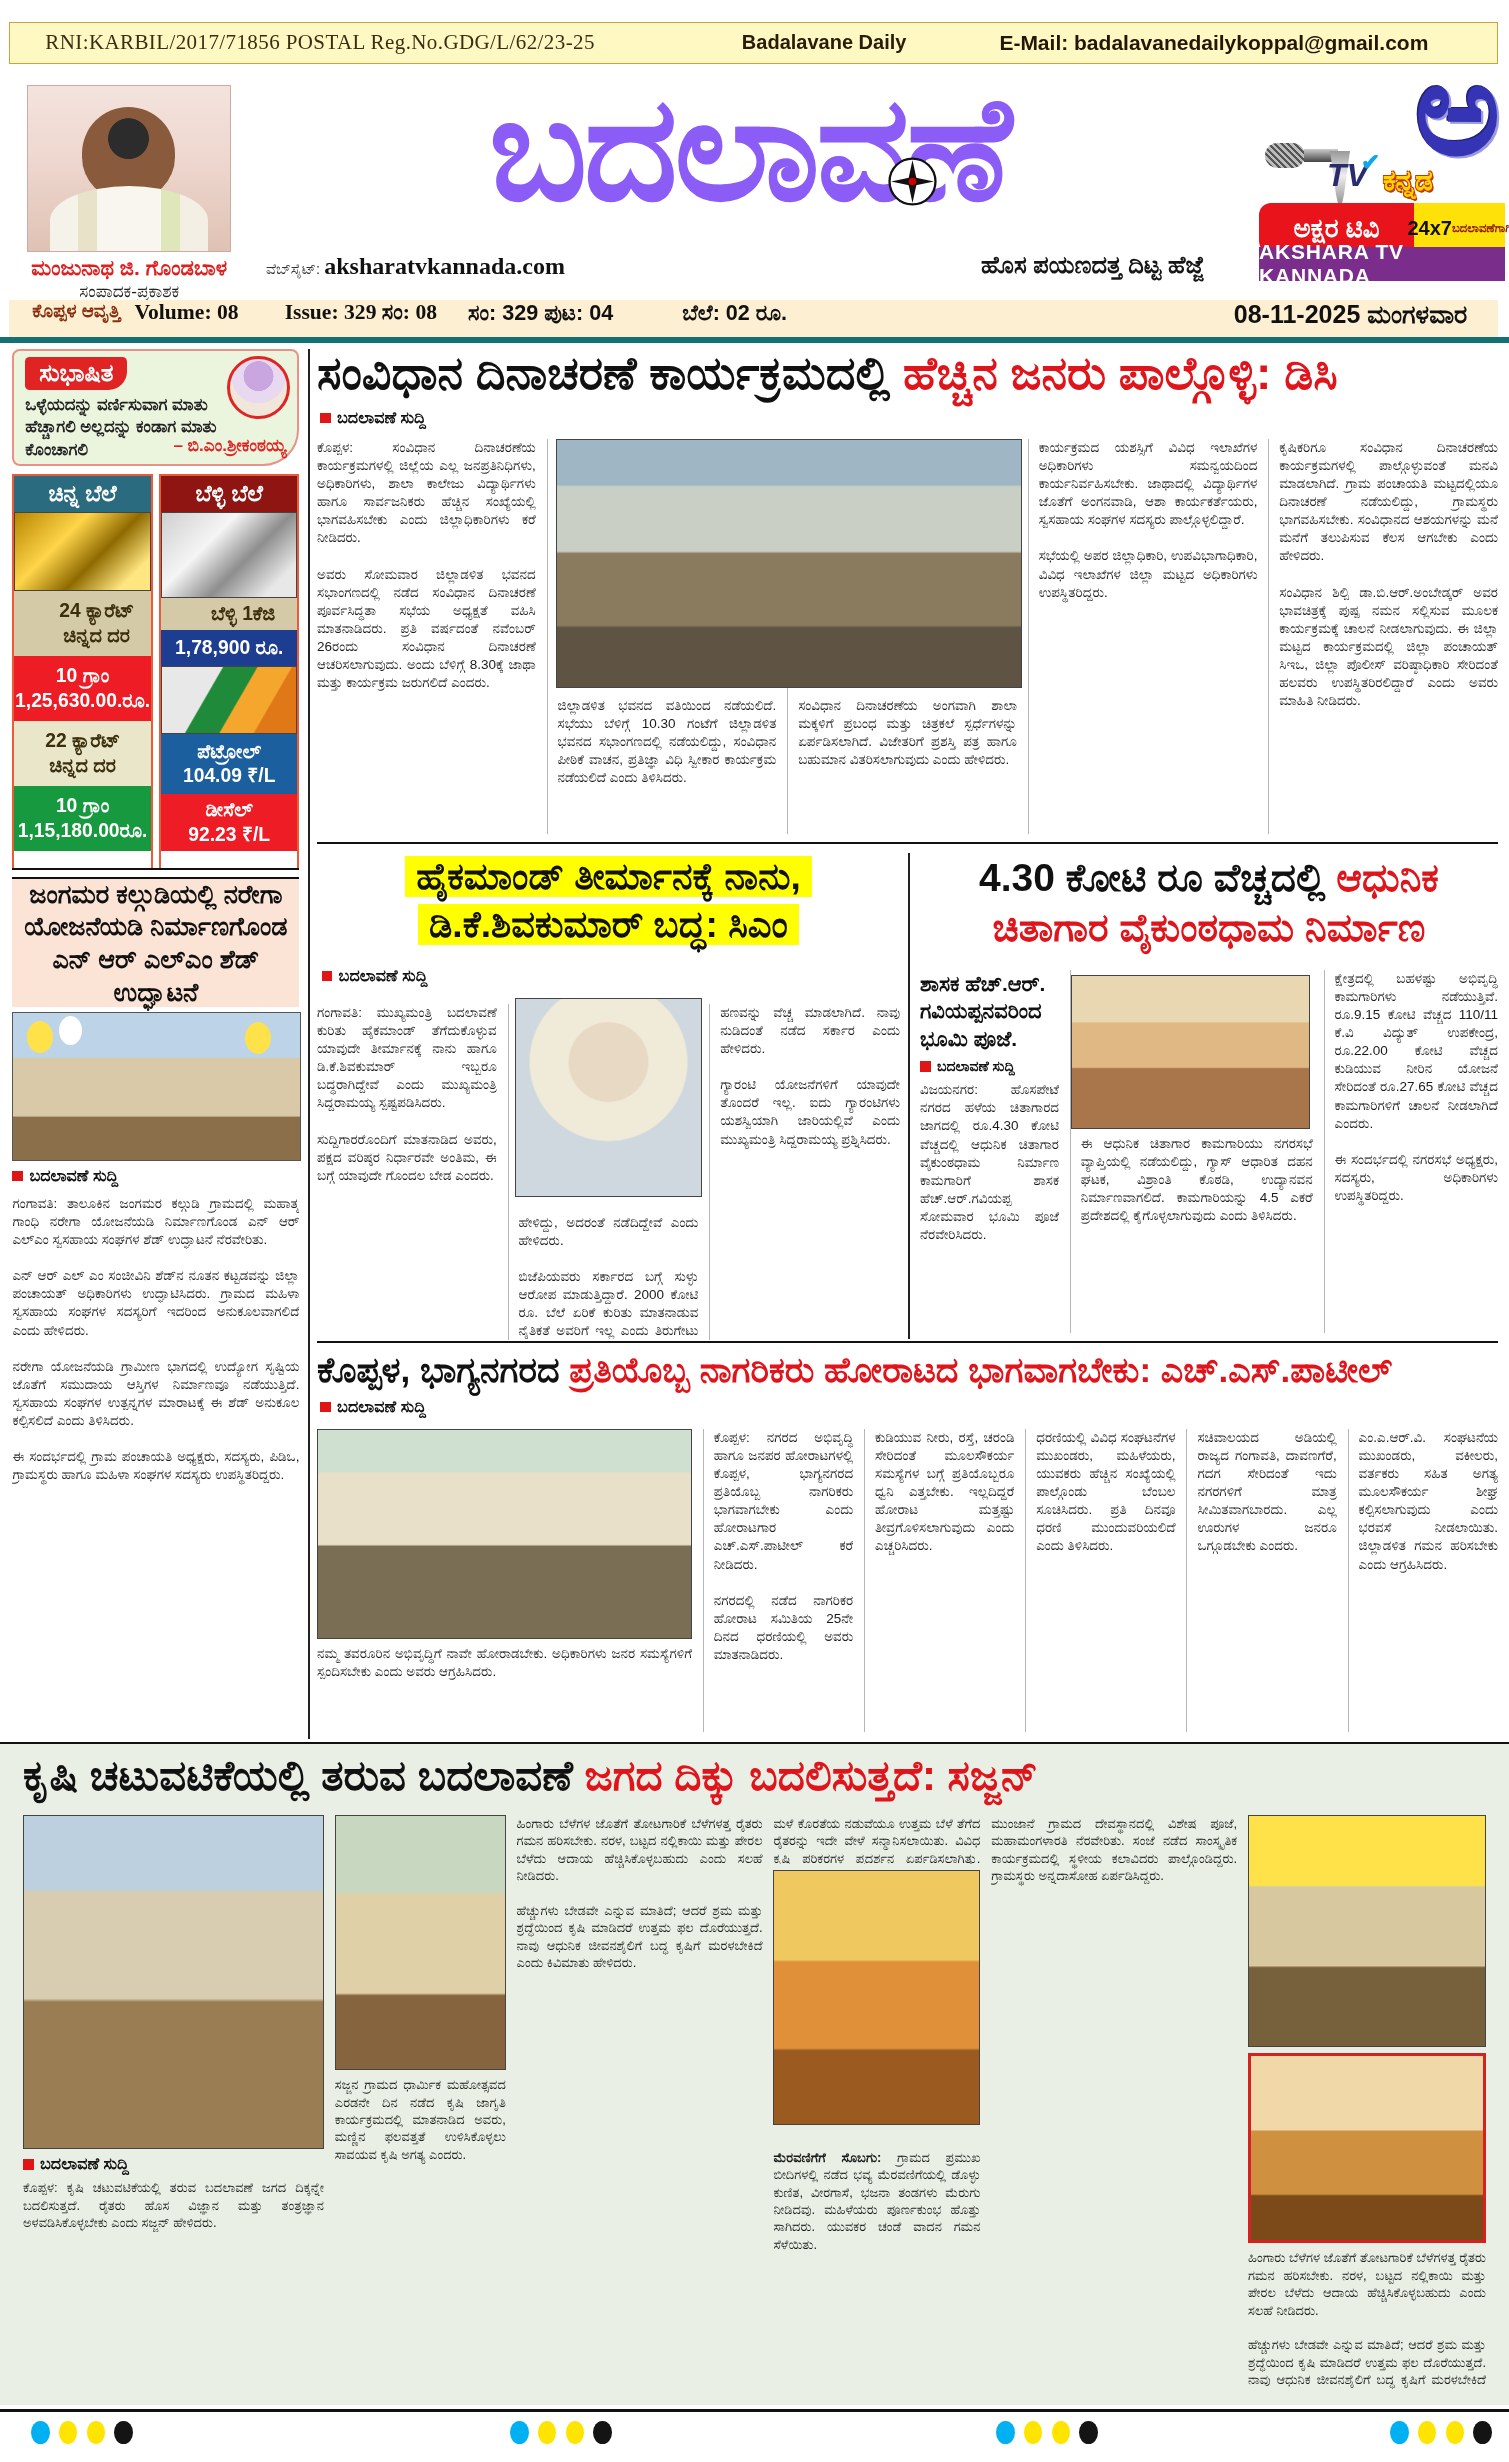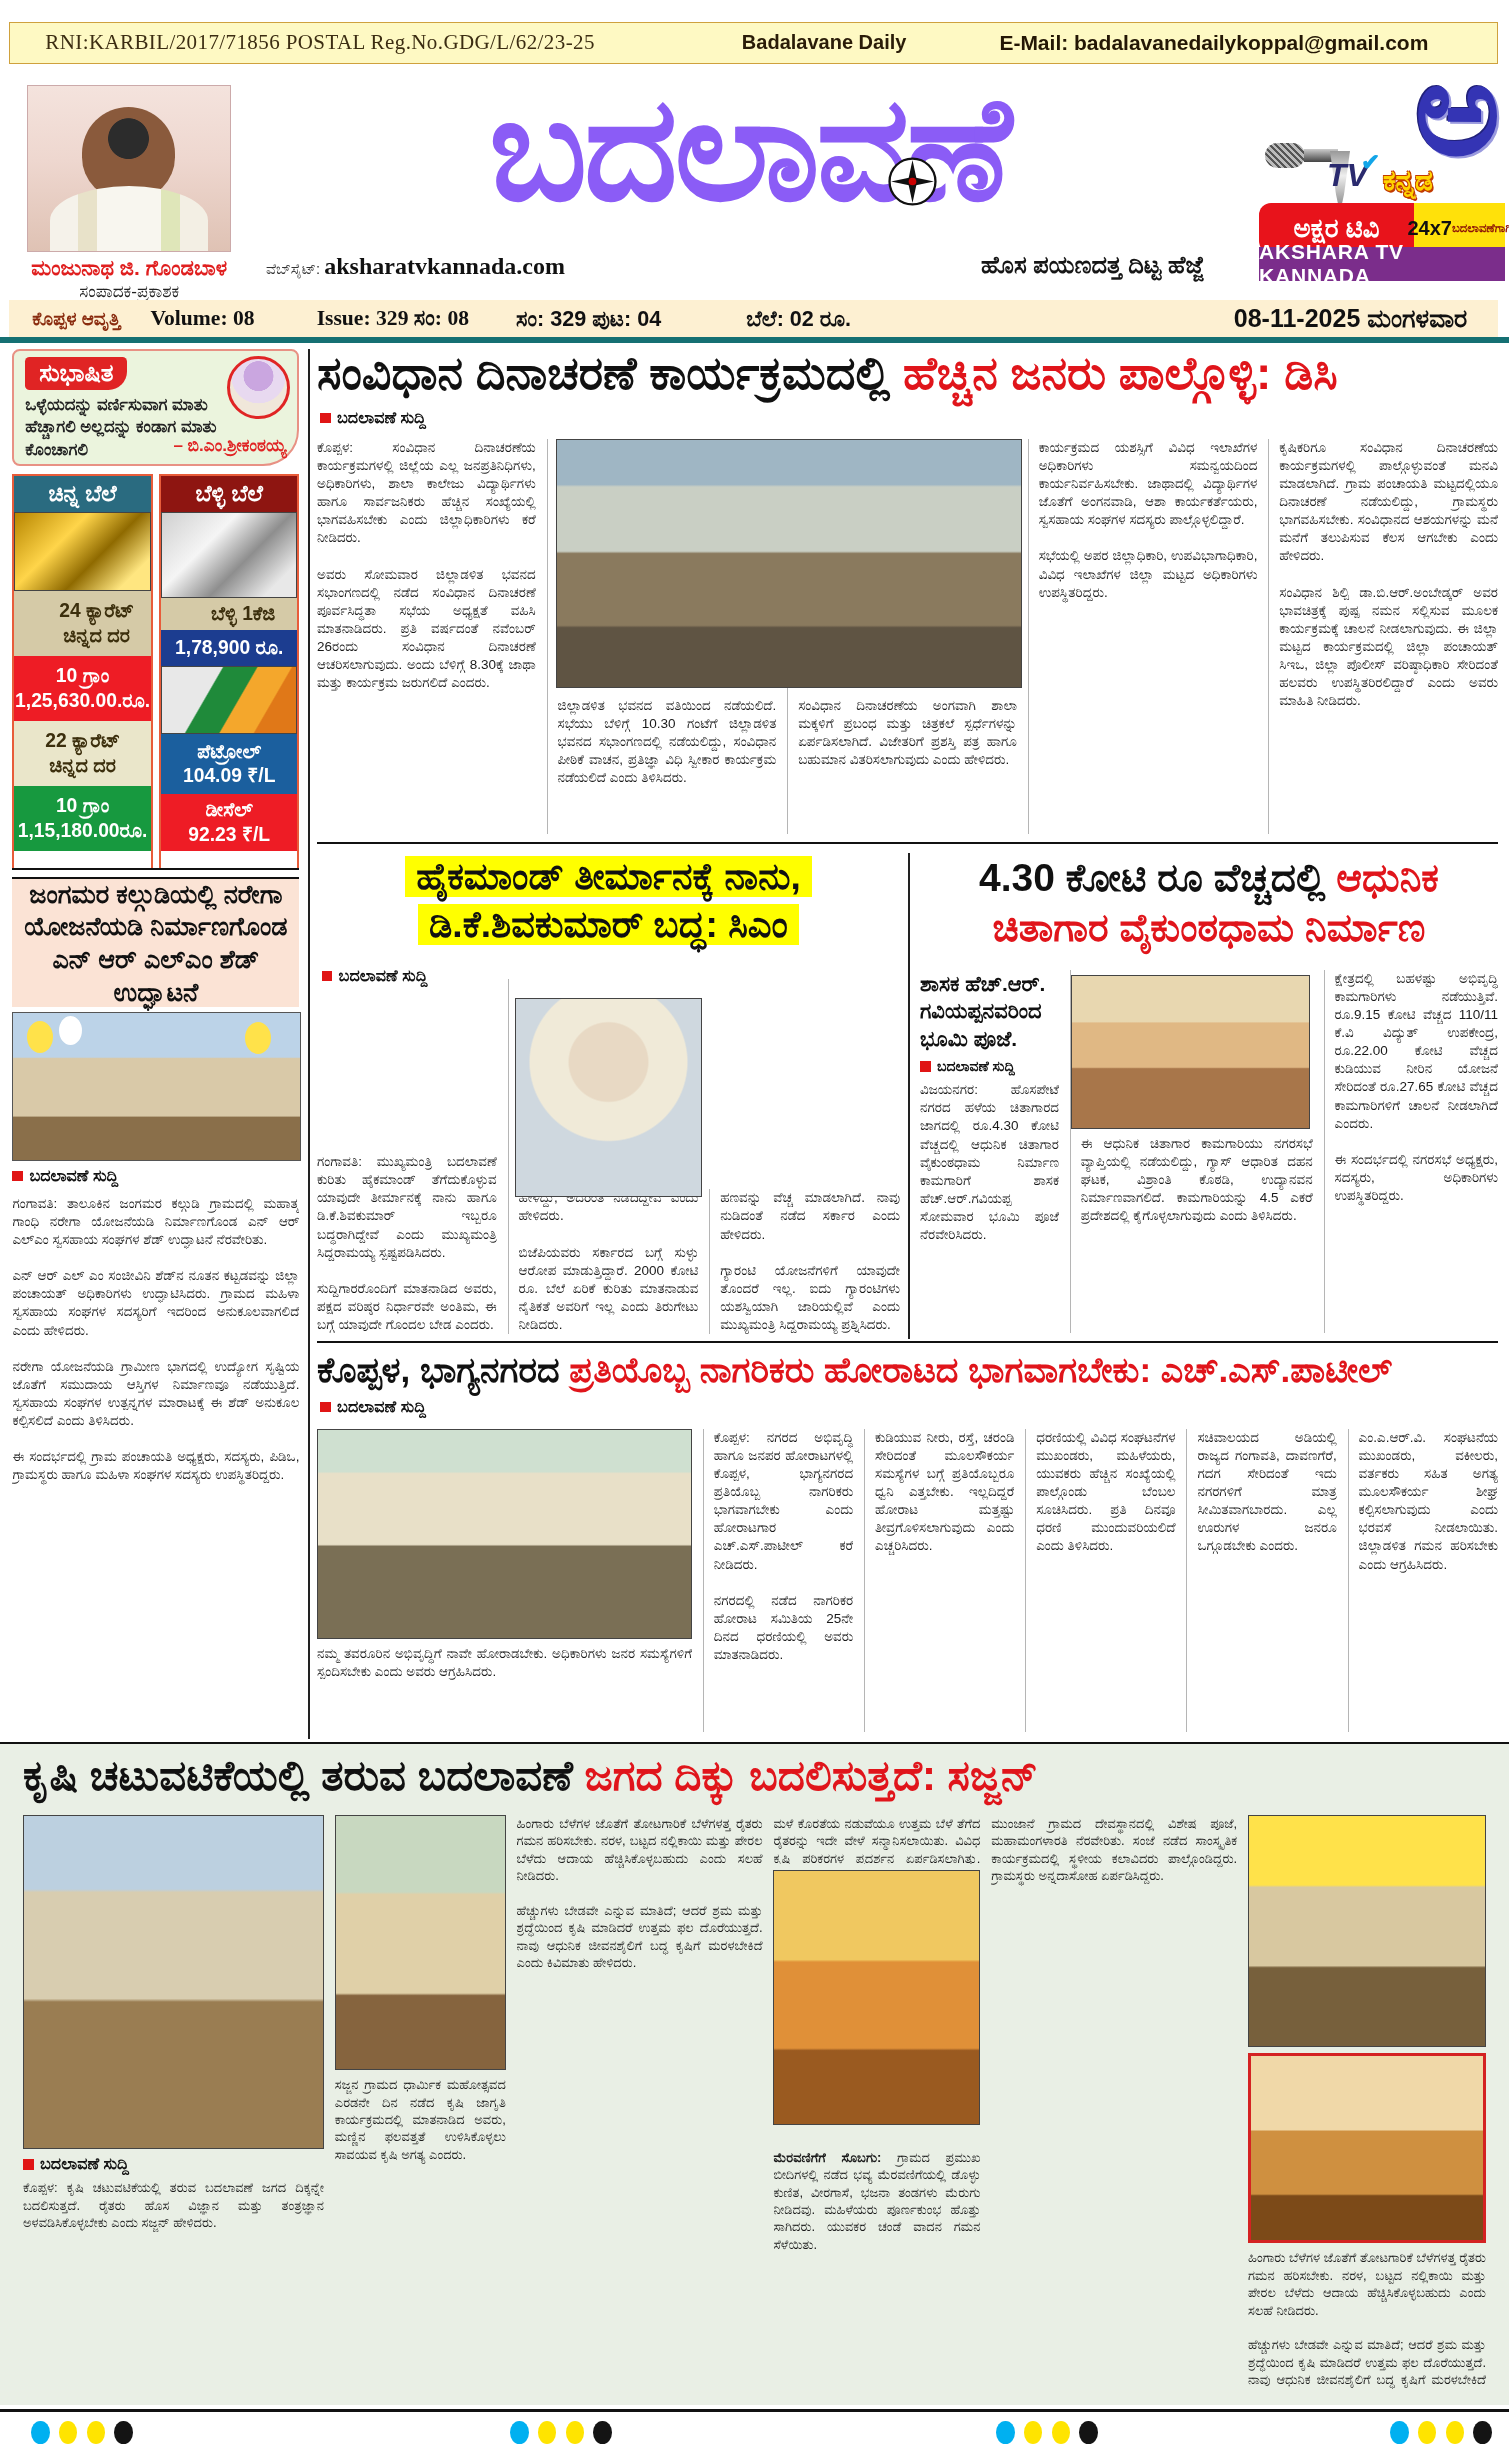--- a/index.html
+++ b/index.html
@@ -43,22 +43,22 @@
   .logo .badge .bfor{font-weight:bold;font-size:11.6px;color:#8c1208;}
   .logo .band2{position:absolute;left:0;top:181px;width:246px;height:34px;background:#7b2d8b;color:#fff;
                font-weight:bold;font-size:21px;display:flex;align-items:center;justify-content:center;letter-spacing:0.8px;}
   .mic{position:absolute;left:6.2px;top:74px;width:69px;height:31px;}
   .mic .cap{position:absolute;left:0;top:3.1px;width:40px;height:25px;border-radius:12.4px;
             background:repeating-linear-gradient(45deg,#555 0 2.3px,#bbb 2.3px 4.6px);}
   .mic .stem{position:absolute;left:39px;top:9.3px;width:34px;height:12.4px;background:linear-gradient(180deg,#ccc,#444);}
   .nib{position:absolute;left:71px;top:85px;width:20px;height:62px;
        background:linear-gradient(180deg,#999,#eee 40%,#777);clip-path:polygon(0 0,100% 0,70% 70%,50% 100%,30% 70%);}
   
-  .dateline{left:9.3px;top:300px;width:1489px;height:37px;background:#fdf0d2;display:flex;align-items:center;
-            font-weight:bold;font-size:21.6px;box-sizing:border-box;gap:16px;}
+  .dateline{left:9.3px;top:300px;width:1489px;height:37px;background:#fdf0d2;display:flex;align-items:flex-start;
+            font-weight:bold;font-size:21.6px;box-sizing:border-box;}
   .dateline .ed{color:#8a2c0f;margin-left:23px;font-size:18.5px;}
   .dateline .vol{font-family:"Liberation Serif",serif;margin-left:14px;}
   .dateline .iss{margin-left:46px;font-family:"Liberation Serif",serif;}
   .dateline .iss2{margin-left:31px;}
   .dateline .price{margin-left:69px;}
   .dateline .date{margin-left:auto;margin-right:31px;font-size:25px;}
   .tealrule{left:0;top:337px;width:1510px;height:6.2px;background:#157073;}
   
   .vline{background:#222;width:1.5px;}
   .hline{background:#111;height:2.3px;}
@@ -113,21 +113,21 @@
   .s1-byline{left:320px;top:409px;}
   .s1-body{left:317px;top:439px;width:1181px;height:395px;}
   .s1-photo{position:absolute;left:239px;top:0;width:466px;height:249px;
             background:linear-gradient(180deg,#9fb6c4 0 18%,#c9cfc4 19% 45%,#8a7a5e 46% 75%,#5f5443 76% 100%);}
   .pad-photo1{padding-top:258px;}
   .r1{left:317px;top:842px;width:1181px;}
   .s2{left:317px;top:853px;width:583px;height:485px;}
   .s2-head{text-align:center;font-weight:bold;font-size:37px;line-height:1.3;}
   .s2-head span{background:#ffff00;padding:0 10.8px;}
   .s2-byline{position:absolute;left:4.6px;top:114px;}
-  .s2-cols{position:absolute;left:0;top:145px;width:583px;height:336px;align-items:flex-end;}
+  .s2-cols{position:absolute;left:0;top:151px;width:583px;height:336px;}
   .s2-photo{position:absolute;left:198px;top:145px;width:187px;height:199px;
             background:radial-gradient(circle at 50% 32%,#e8d9c4 0 24%,#f0ead8 25% 48%,#cfd8df 49% 100%);}
   .pad-photo2{padding-top:210px;}
   .s23line{left:908px;top:853px;height:486px;}
   .s3{left:920px;top:853px;width:578px;height:485px;}
   .s3-head{text-align:center;font-weight:bold;font-size:39px;line-height:1.28;}
   .s3-sub{font-weight:bold;font-size:21px;line-height:1.3;margin-bottom:6.2px;}
   .s3-cols{position:absolute;left:0;top:117px;width:578px;height:363px;}
   .s3-photo{position:absolute;left:151px;top:122px;width:239px;height:154px;
             background:linear-gradient(180deg,#e8d7b0 0 30%,#e0b884 31% 60%,#a8764a 61% 100%);}

